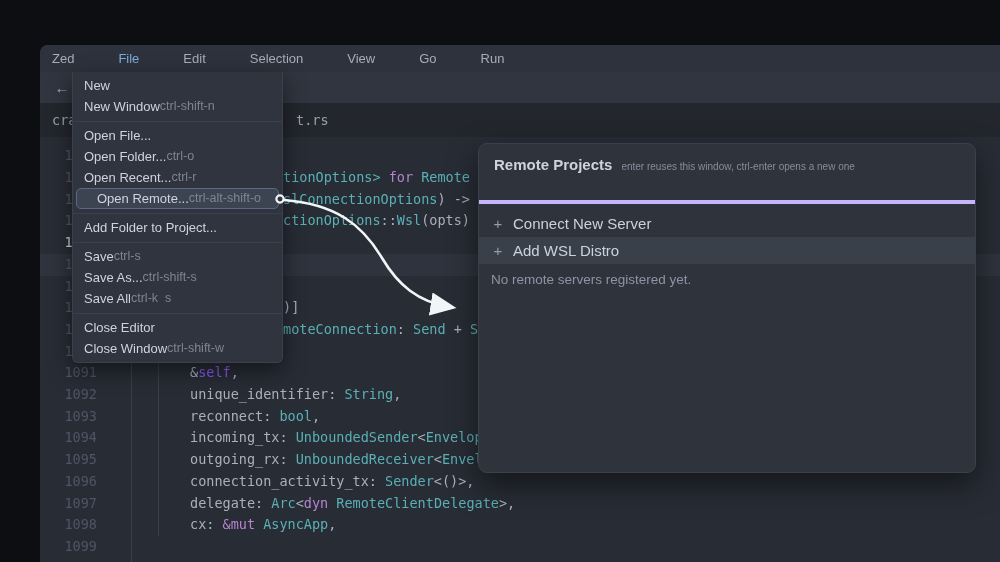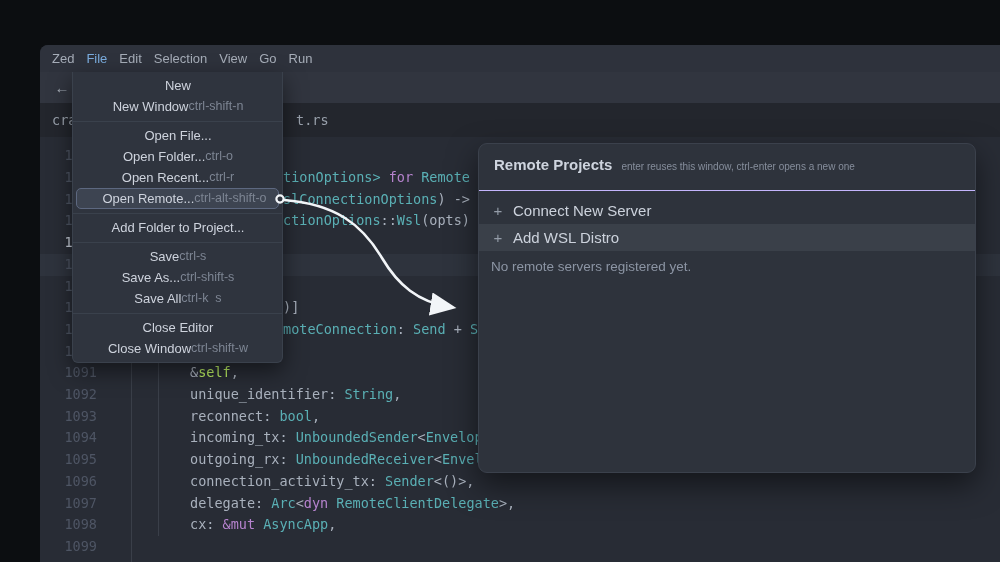--- a/index.html
+++ b/index.html
@@ -3,21 +3,21 @@
 <meta charset="utf-8">
 <style>
   html,body{margin:0;padding:0;background:#0c0e11;}
   #stage{position:relative;width:1000px;height:562px;overflow:hidden;
          font-family:"Liberation Sans",sans-serif;background:#0c0e11;}
   
   #window-bg{position:absolute;left:40px;top:45px;right:0;bottom:0;
              background:#282c35;border-top-left-radius:8px;}
   #menubar{position:absolute;left:40px;top:45px;right:0;height:27px;
            background:#2e323c;border-top-left-radius:8px;
-           display:flex;align-items:center;padding-left:6px;box-sizing:border-box;}
+           display:flex;align-items:center;padding-left:6px;box-sizing:border-box;gap:32px;}
   .mb-item{padding:0 6px;font-size:13px;color:#a6adb8;line-height:27px;cursor:default;}
   .mb-item.active{color:#7aacde;}
   #tabbar{position:absolute;left:40px;top:72px;right:0;height:31px;background:#31353f;}
   #back-btn{position:absolute;left:10px;top:0;width:24px;height:31px;
             color:#a7aeb8;font-size:15px;line-height:31px;text-align:center;}
   #breadcrumb{position:absolute;left:40px;top:103px;right:0;height:34px;background:#23262d;}
   .crumb{position:absolute;top:0;height:34px;line-height:34px;
          font-family:"DejaVu Sans Mono",monospace;font-size:13.5px;color:#99a1ac;white-space:pre;}
   #crumb-prefix{left:12px;}
   #crumb-suffix{left:256px;}
@@ -28,40 +28,40 @@
   #guide-2{left:158px;top:360px;height:176px;}
   .gut{position:absolute;left:40px;width:57px;height:21.7px;line-height:21.7px;
        text-align:right;font-family:"DejaVu Sans Mono",monospace;font-size:13.5px;
        color:#4e5564;white-space:pre;}
   .gut.active{color:#c9d0dc;}
   .cl{position:absolute;height:21.7px;line-height:21.7px;white-space:pre;
       font-family:"DejaVu Sans Mono",monospace;font-size:13.5px;}
   .seg-tx{color:#a9b1bd;}
   .seg-ty{color:#5ab0b5;}
   .seg-kw{color:#b683ce;}
-  .seg-or{color:#bef264;}
+  .seg-or{color:#8b5cf6;}
   
   #file-menu{position:absolute;left:72px;top:72px;width:211px;box-sizing:border-box;
              background:#2f343e;border:1px solid #3a414c;border-top:none;
              border-radius:0 0 6px 6px;padding:3px 0;z-index:20;
              box-shadow:0 8px 22px rgba(0,0,0,.5);}
-  .menu-item{height:21px;line-height:21px;display:flex;justify-content:center;
+  .menu-item{height:21px;line-height:21px;display:flex;justify-content:flex-start;
              align-items:center;padding:0 10px 0 11px;cursor:default;}
   .menu-item .lbl{font-size:13px;color:#ced3dd;}
   .menu-item .sct{font-size:12.5px;color:#7d8593;white-space:pre;}
   .menu-item.hl{position:relative;margin:0 3px;padding:0 6px 0 20px;height:19px;line-height:19px;
                 background:#3d4451;border:1px solid #5d6880;border-radius:5px;}
   .menu-sep{height:8px;position:relative;}
   .menu-sep::after{content:"";position:absolute;left:0;right:0;top:3.5px;height:1px;background:#3a414c;}
   
   #remote-dialog{position:absolute;left:478px;top:143px;width:498px;height:330px;box-sizing:border-box;
                  background:#2e333c;border:1px solid #3b414c;border-radius:9px;z-index:10;
                  box-shadow:0 12px 30px rgba(0,0,0,.5);overflow:hidden;}
-  #dlg-header{padding:12px 15px 17px 15px;display:flex;align-items:baseline;gap:9px;
-              border-bottom:1px solid #c4b5fd;}
+  #dlg-header{padding:12px 15px 27px 15px;display:flex;align-items:baseline;gap:9px;
+              border-bottom:4px solid #c4b5fd;}
   #dlg-title{font-size:15px;font-weight:600;color:#ced4de;}
   #dlg-hint{font-size:10px;color:#868e9c;}
   #dlg-body{padding-top:6px;}
   .dlg-row{height:27px;line-height:27px;display:flex;align-items:center;
            padding-left:12px;cursor:default;}
   .dlg-row.hl{background:#3a4049;}
   .dlg-row .plus{color:#959da9;font-size:15px;width:14px;margin-right:8px;text-align:center;}
   .dlg-row .lbl{font-size:15px;color:#ccd2dc;}
   #dlg-empty{margin-top:8px;padding-left:12px;font-size:13.5px;color:#8c95a4;}
   

